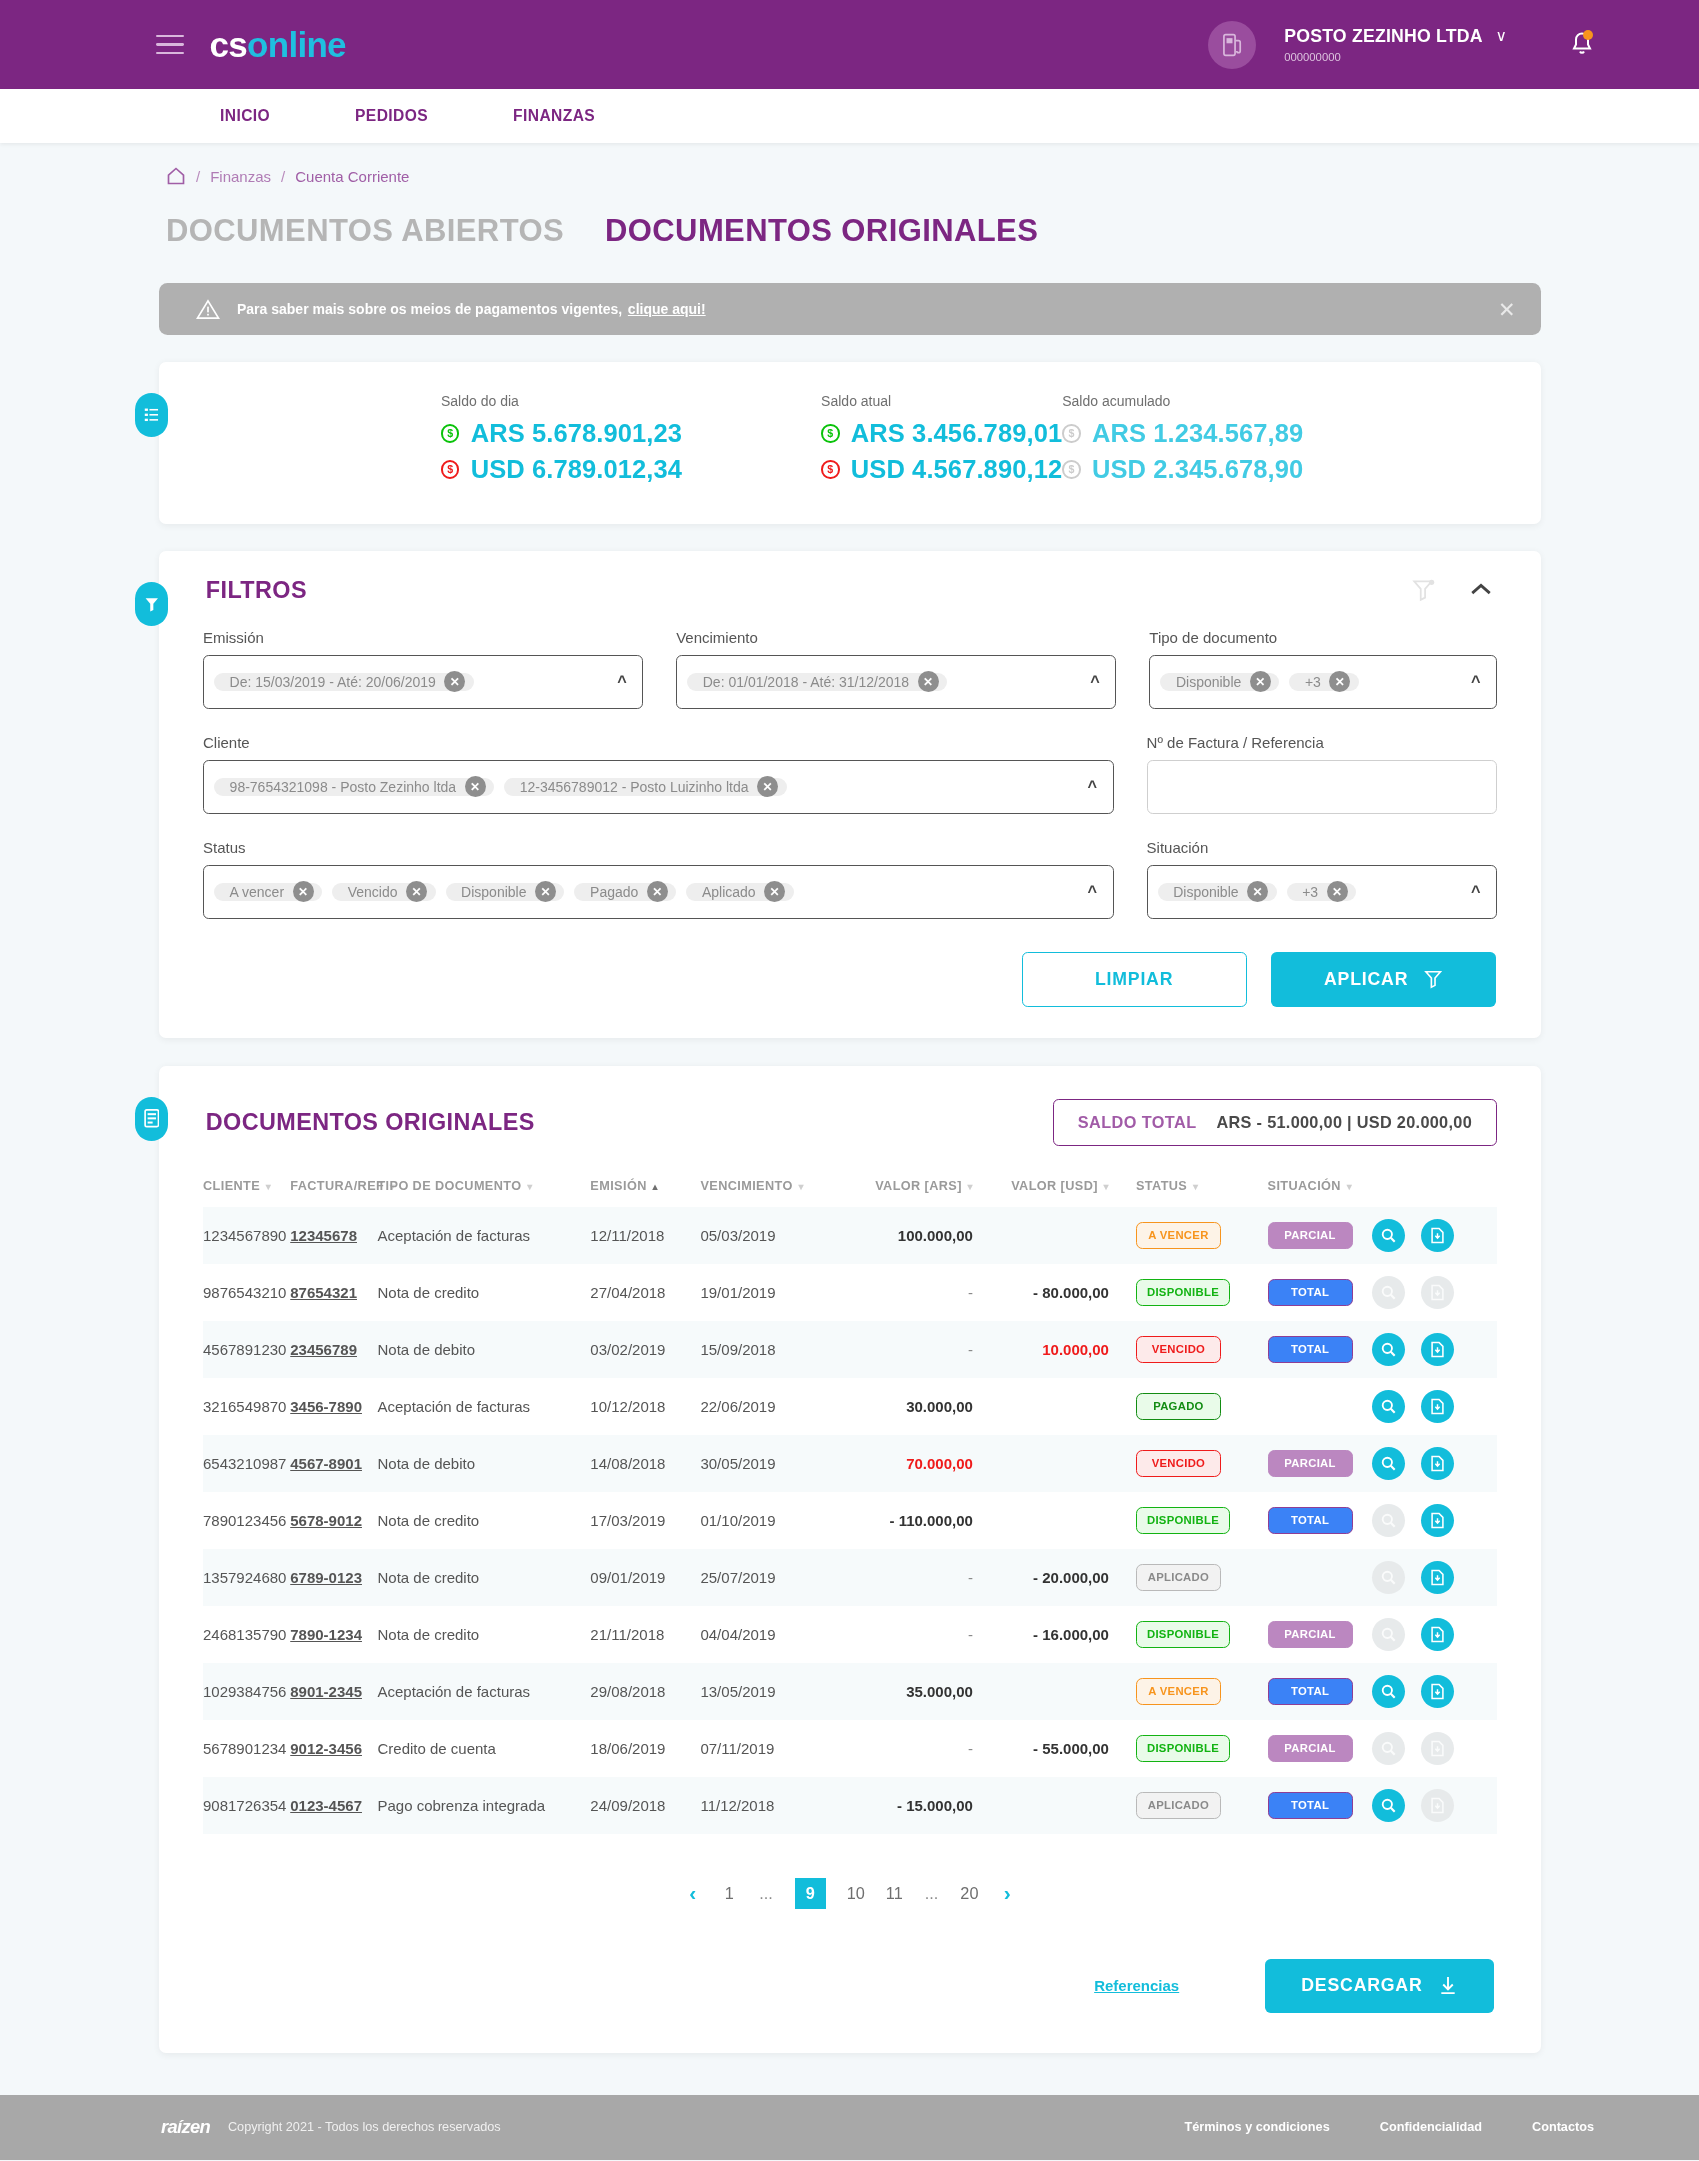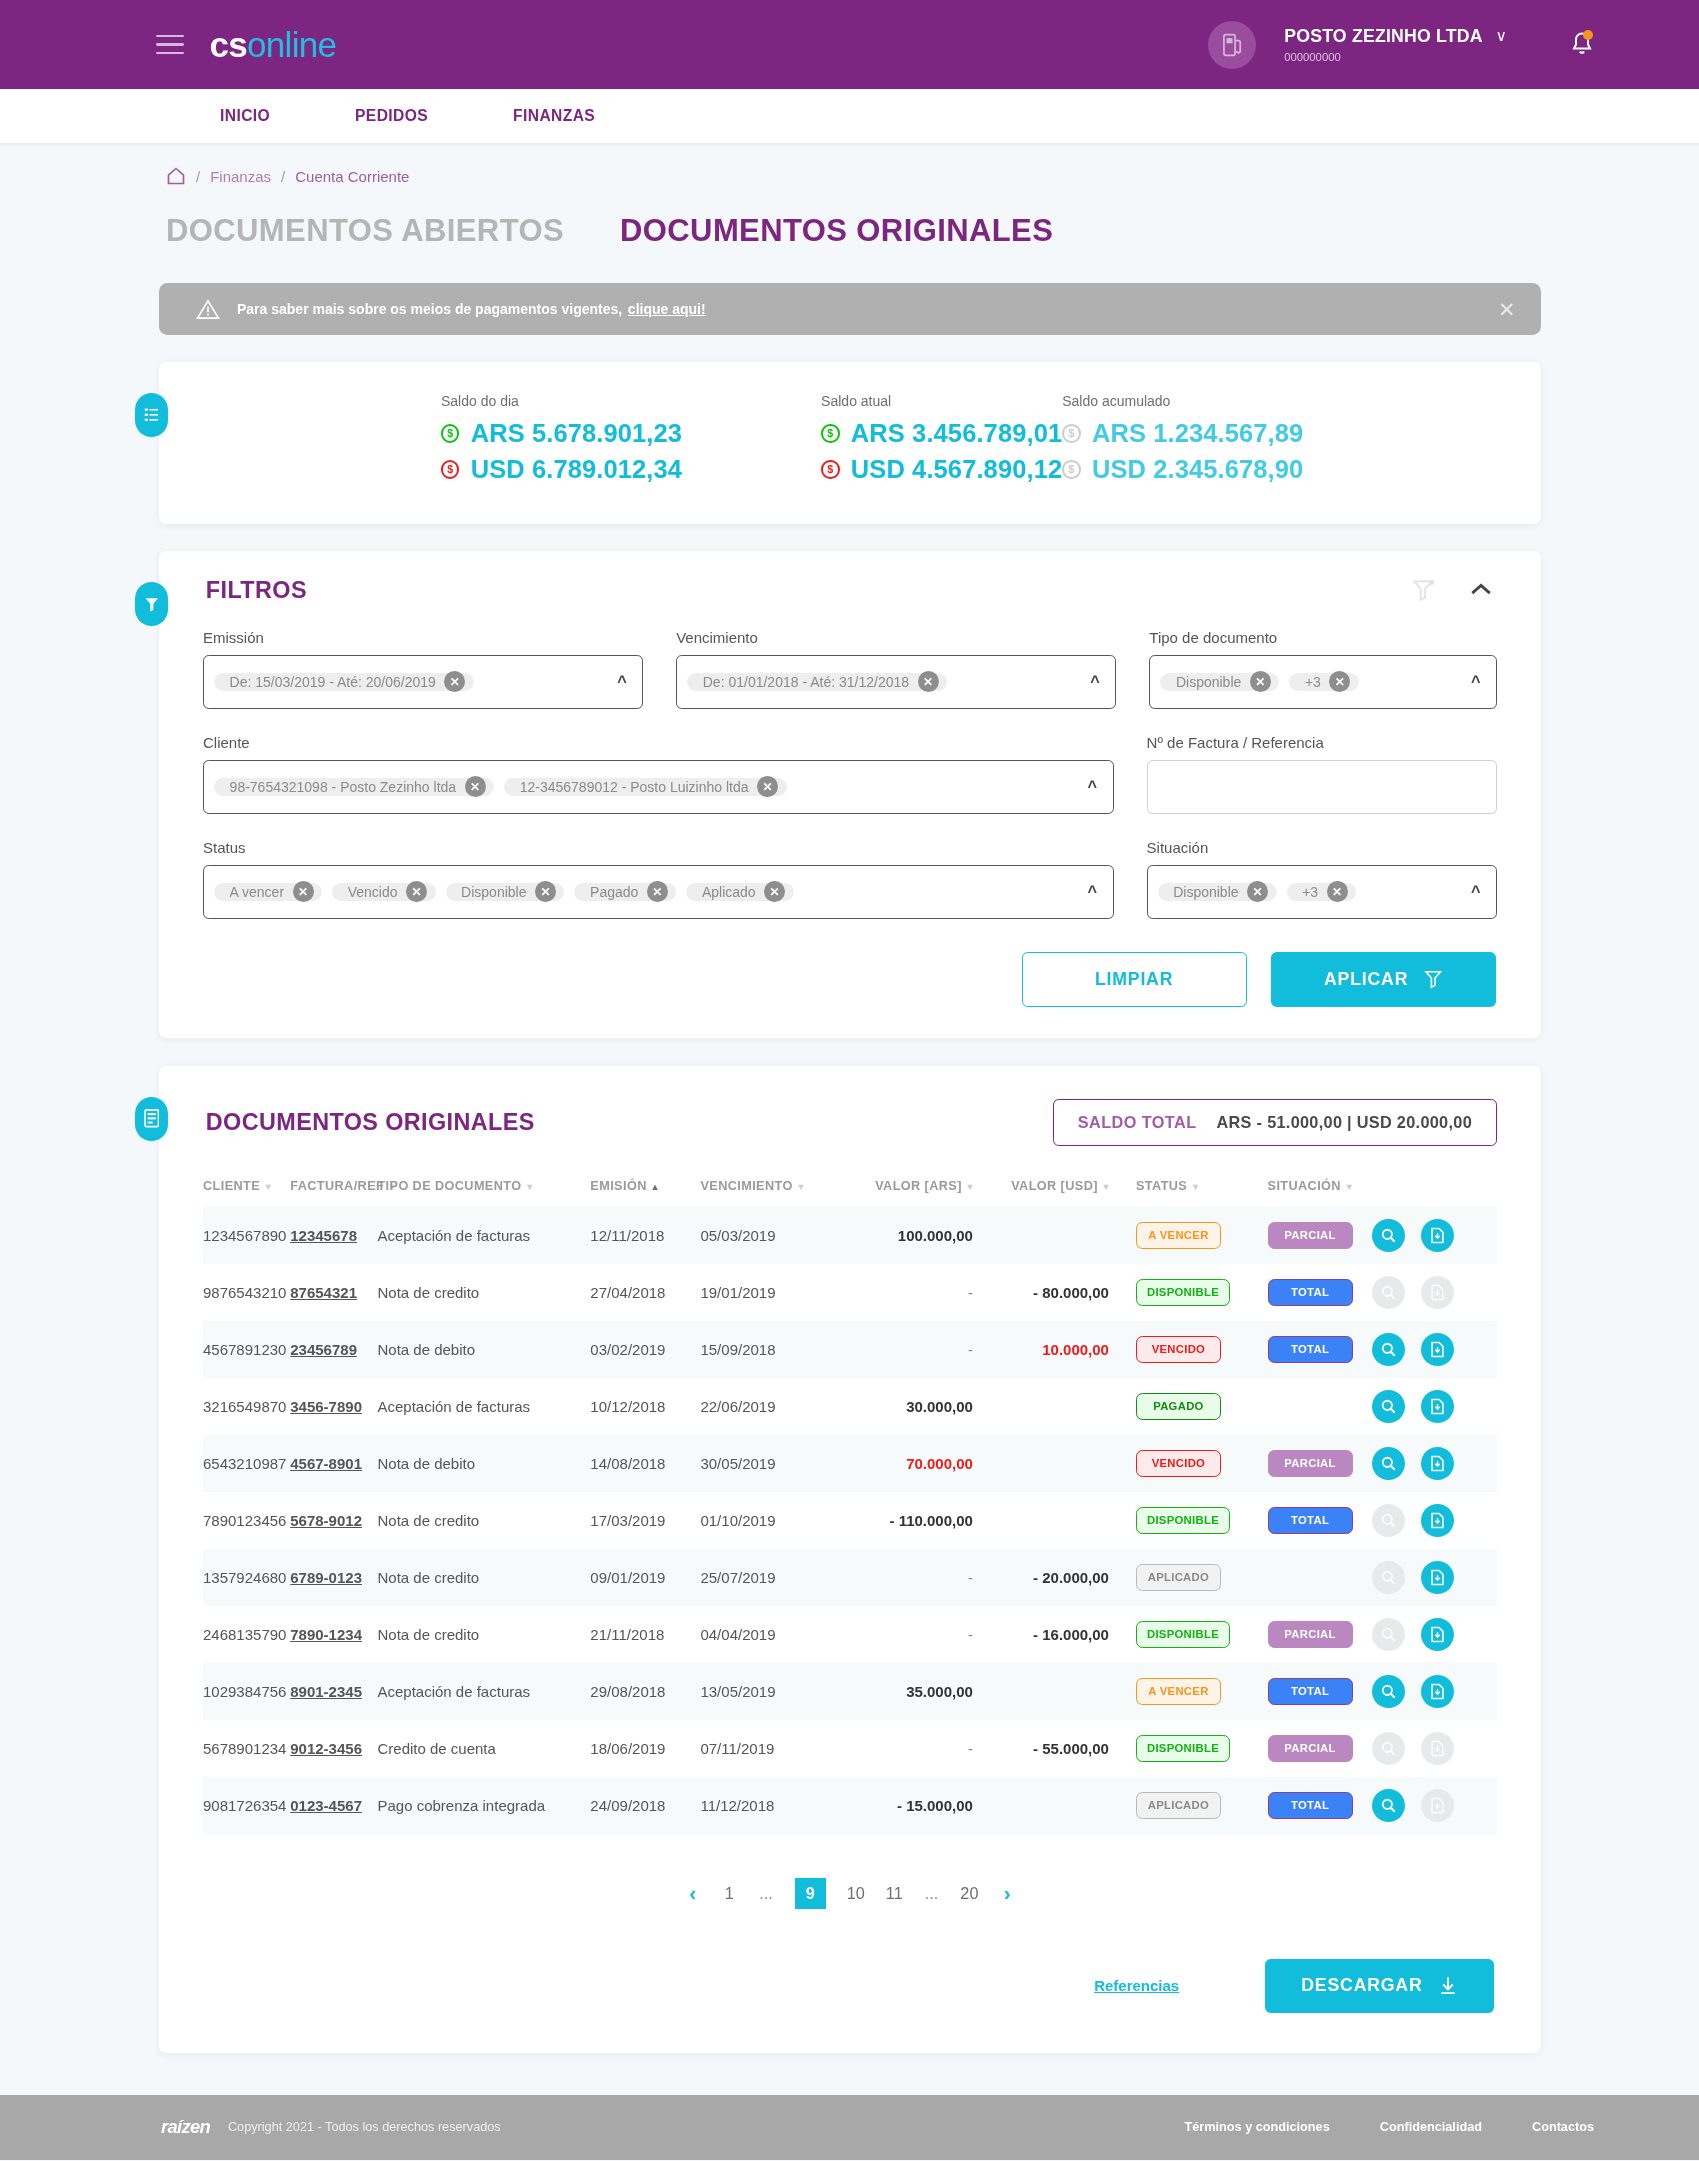--- a/index.html
+++ b/index.html
@@ -17,21 +17,21 @@
     background: #7c2682;
     display: flex;
     align-items: center;
     padding: 0 106px 0 156px;
     position: relative;
   }
   .burger { width: 28px; display: flex; flex-direction: column; gap: 5.7px; cursor: pointer; }
   .burger span { display: block; height: 2.8px; background: #d9b7dc; border-radius: 1.4px; }
   .logo { margin-left: 25.5px; font-size: 35px; font-weight: 700; letter-spacing: -0.7px; line-height: 1; }
   .logo .cs { color: #ffffff; }
-  .logo .online { color: #1fbfe0; font-weight: 400; text-align: right; }
+  .logo .online { color: #1fbfe0; font-weight: 700; text-align: right; }
 
   .acct-wrap { margin-left: auto; display: flex; align-items: center; gap: 28px; }
   .avatar {
     width: 48px; height: 48px; border-radius: 50%;
     background: #9a4d9e; display: flex; align-items: center; justify-content: center;
   }
   .acct-text { line-height: 1.25; }
   .acct-name { color: #fff; font-size: 17.7px; font-weight: 700; letter-spacing: 0.2px; display: flex; align-items: center; gap: 12.7px;}
   .acct-id { color: #dcc2de; font-size: 11.3px; margin-top: 2.8px; }
   .chev-dn { font-size: 15.6px; font-weight: 400; color: #fff; }
@@ -48,21 +48,21 @@
   }
   .nav a { color: #7c2682; font-size: 15.6px; font-weight: 700; letter-spacing: 0.4px; text-decoration: none; }
 
   
   .page { padding: 0 159px; }
   .breadcrumb { display: flex; align-items: center; gap: 10px; padding: 23px 0 7px 7px; font-size: 15px; }
   .breadcrumb .sep { color: #b98cbd; }
   .breadcrumb a { color: #b07cb5; text-decoration: none; }
   .breadcrumb a.current { color: #a05ea6; }
 
-  .tabs { display: flex; align-items: center; gap: 56px; padding: 20px 0 0 7px; }
+  .tabs { display: flex; align-items: center; gap: 41px; padding: 20px 0 0 7px; }
   .tab { font-size: 31px; font-weight: 700; letter-spacing: 0.4px; color: #b5b5b5; cursor: pointer; }
   .tab.active { color: #7c2682; }
 
   
   .alert {
     margin-top: 34px;
     background: #b0b0b0; border-radius: 8.5px;
     height: 52px; display: flex; align-items: center; padding: 0 25.5px 0 37px;
     color: #fff; font-size: 14px; font-weight: 700;
     position: relative;

